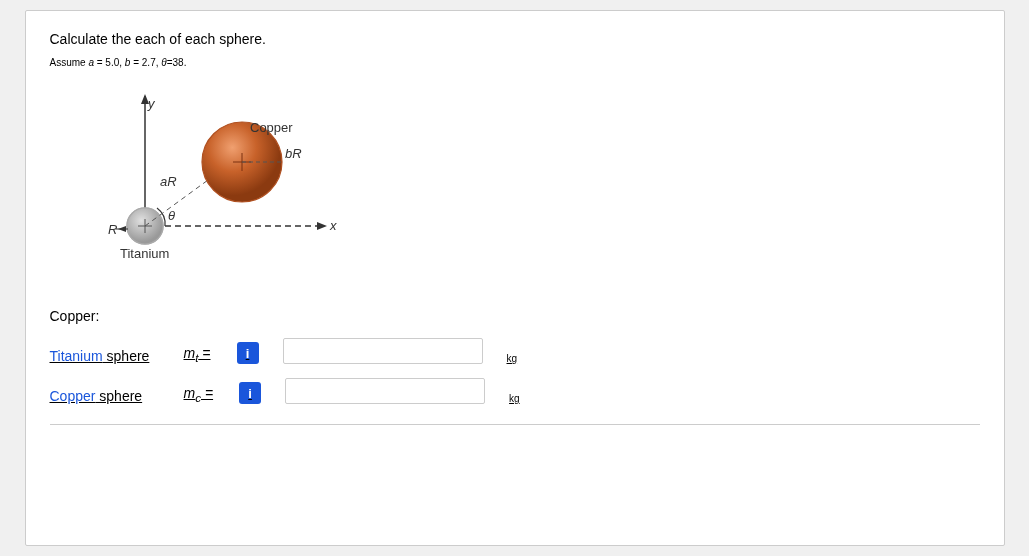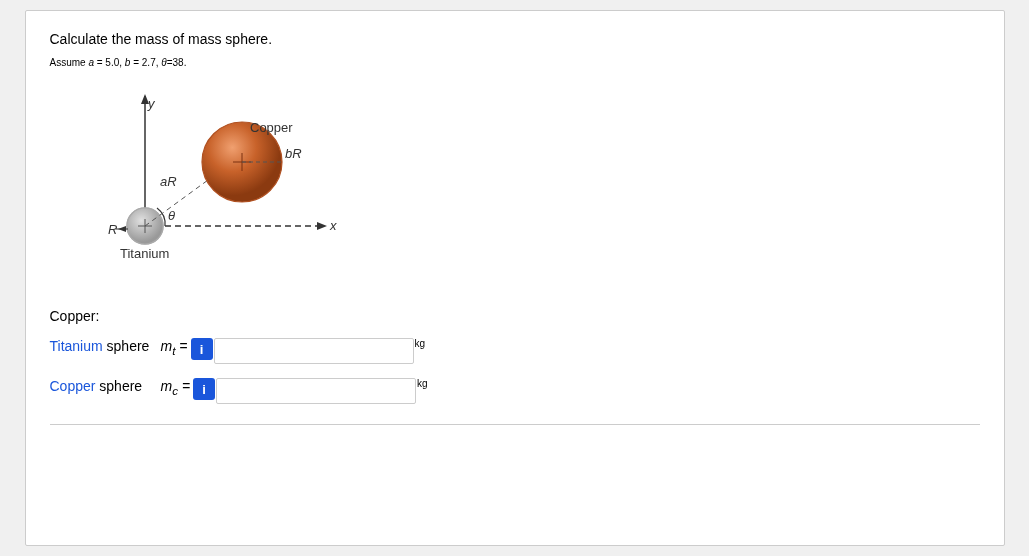--- a/index.html
+++ b/index.html
@@ -39,23 +39,24 @@
       position: absolute;
       top: 0; left: 0;
     }
     .answers-label {
       font-size: 14px;
       margin-bottom: 14px;
       margin-top: 6px;
     }
     .answer-row {
       display: flex;
-      align-items: flex-start;
+      align-items: flex-end;
       margin-bottom: 14px;
-      gap: 1px;
+      gap: 24px;
+      text-decoration: underline;
     }
     .answer-row-label {
       font-size: 14px;
       min-width: 110px;
     }
     .answer-row-label .highlight {
       color: #1a56db;
     }
     .eq-label {
       font-size: 14px;
@@ -92,21 +93,21 @@
       padding-top: 10px;
     }
     .math-italic { font-style: italic; }
   </style>
 </head>
 <body>
 
 <div class="main-card">
 
   <div class="question-title">
-    <span>Calculate the mass of mass sphere.</span>
+    <span>Calculate the each of each sphere.</span>
   </div>
 
   <div class="assume-line">
     <span>Assume <span class="math-italic">a</span> = 5.0, <span class="math-italic">b</span> = 2.7, <span class="math-italic">θ</span>=38.</span>
   </div>
 
   <div class="diagram-area">
     <svg class="diagram-svg" width="320" height="210">
 
       <line x1="95" y1="10" x2="95" y2="145" stroke="#333" stroke-width="1.5"></line>

